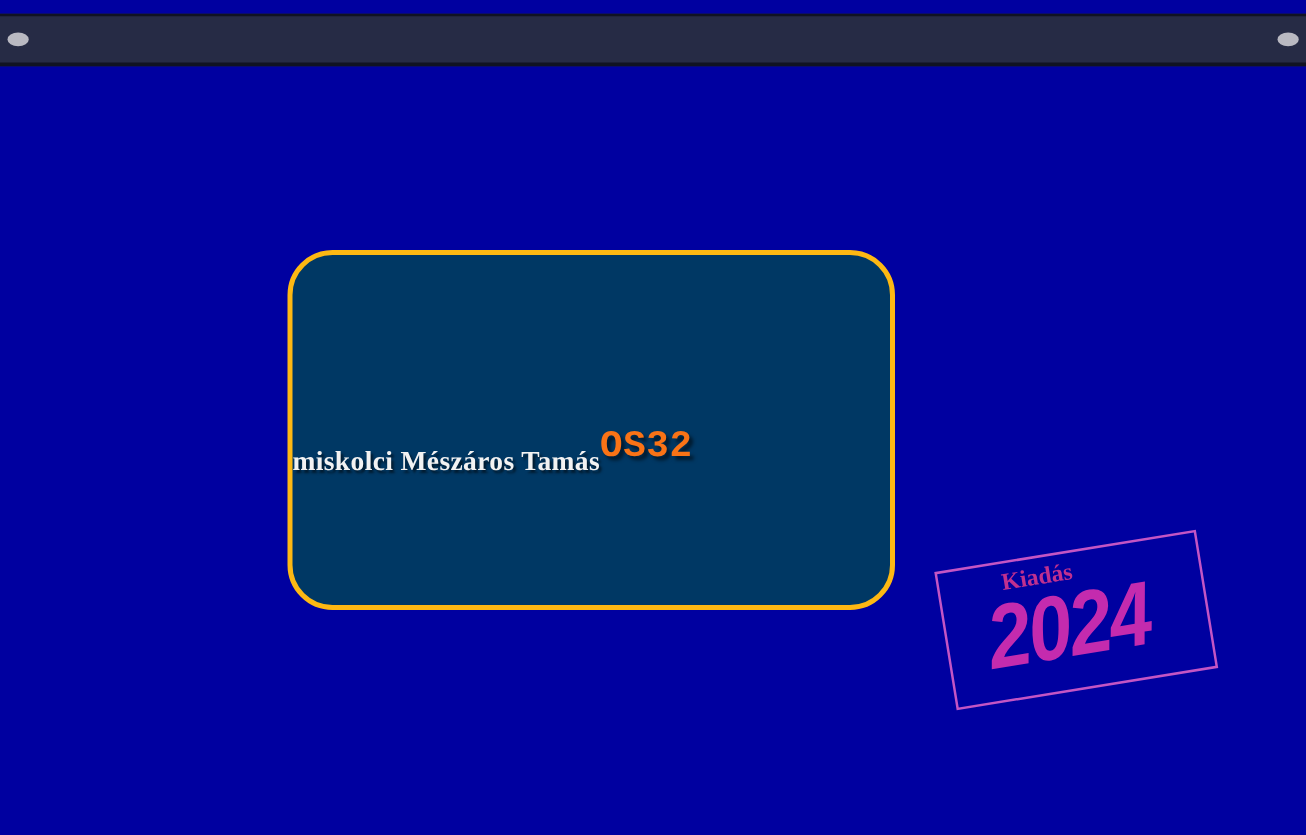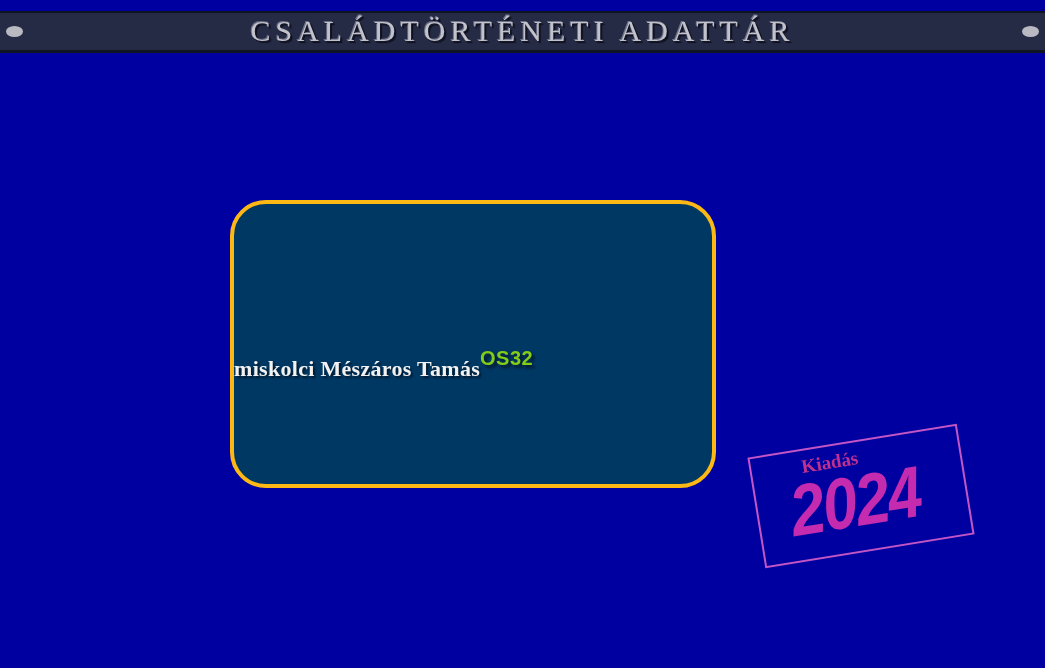--- a/index.html
+++ b/index.html
@@ -89,25 +89,25 @@
     font-family: "Liberation Serif", serif;
     font-weight: bold;
     font-size: 56px;
     line-height: 1;
     color: #FFC51C;
     letter-spacing: .5px;
     text-shadow: 3px 3px 3px rgba(0,0,0,.60);
   }
   .card-edition {
     margin-top: 28px;
-    font-family: Liberation Sans, sans-serif;
+    font-family: Liberation Mono, monospace;
     font-weight: bold;
-    font-size: 20px;
+    font-size: 30px;
     line-height: 1;
-    color: #84cc16;
+    color: #f97316;
     letter-spacing: .5px;
     text-shadow: 3px 3px 3px rgba(0,0,0,.55);
   }
 
   
   .stamp {
     position: absolute;
     left: 755px;
     top: 440px;
     width: 212px;
@@ -141,21 +141,20 @@
     transform: scaleX(.86);
     transform-origin: left top;
   }
 </style>
 </head>
 <body>
 
 <div class="banner-wrap">
   <div class="banner">
     <span class="banner-dot"></span>
-    <span class="banner-title">CSALÁDTÖRTÉNETI ADATTÁR</span>
     <span class="banner-dot"></span>
   </div>
 </div>
 
 <div class="card">
   <div class="card-author">miskolci Mészáros Tamás</div>
   <div class="card-edition">OS32</div>
 </div>
 
 <div class="stamp">

